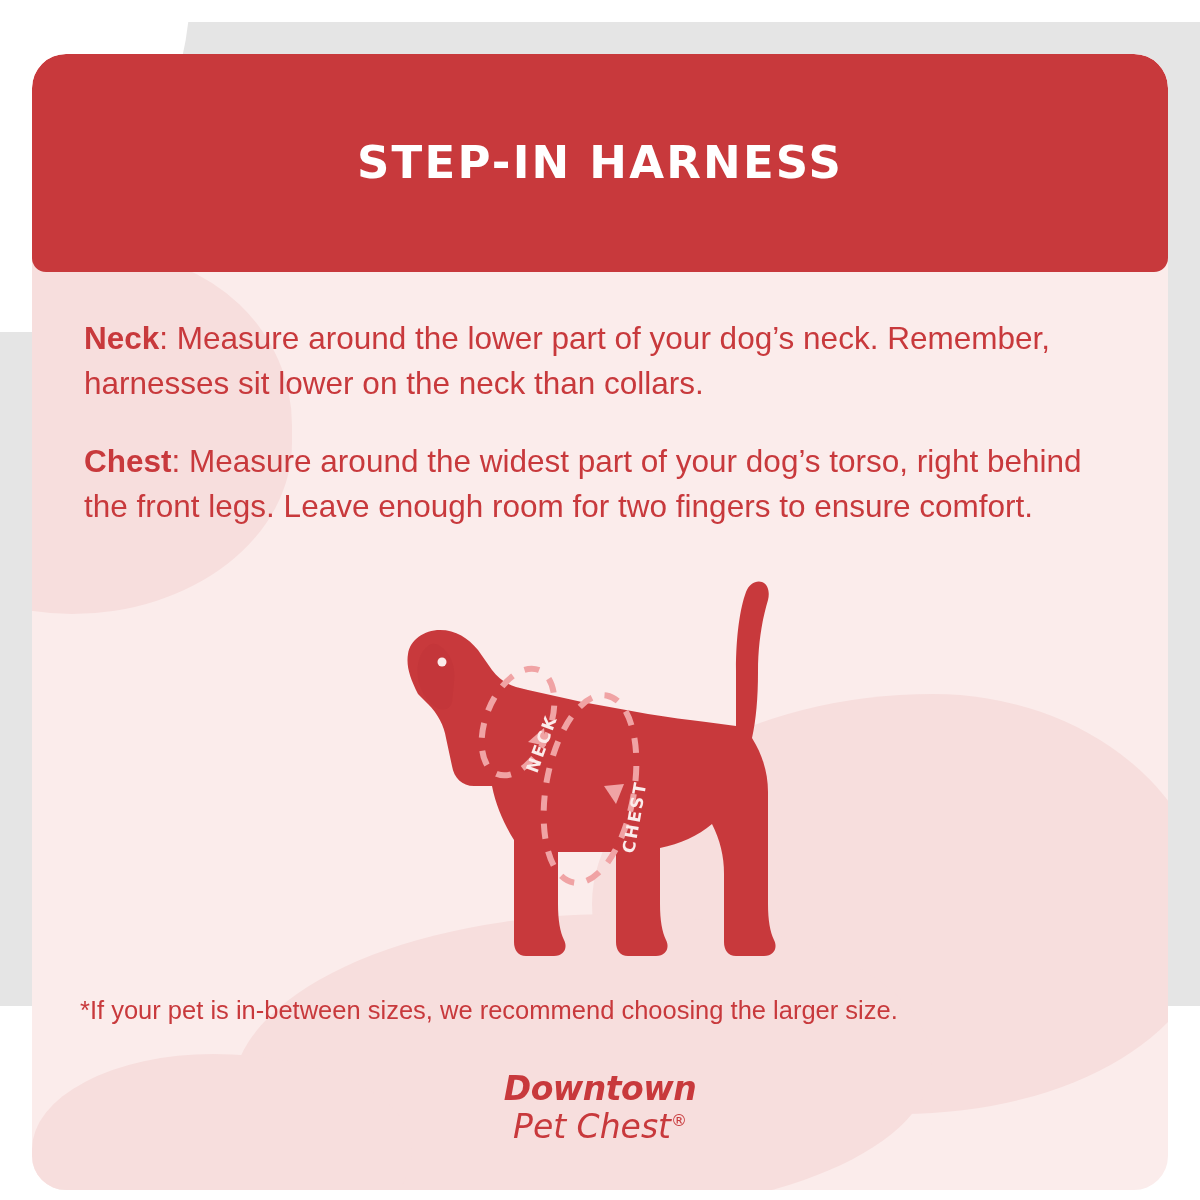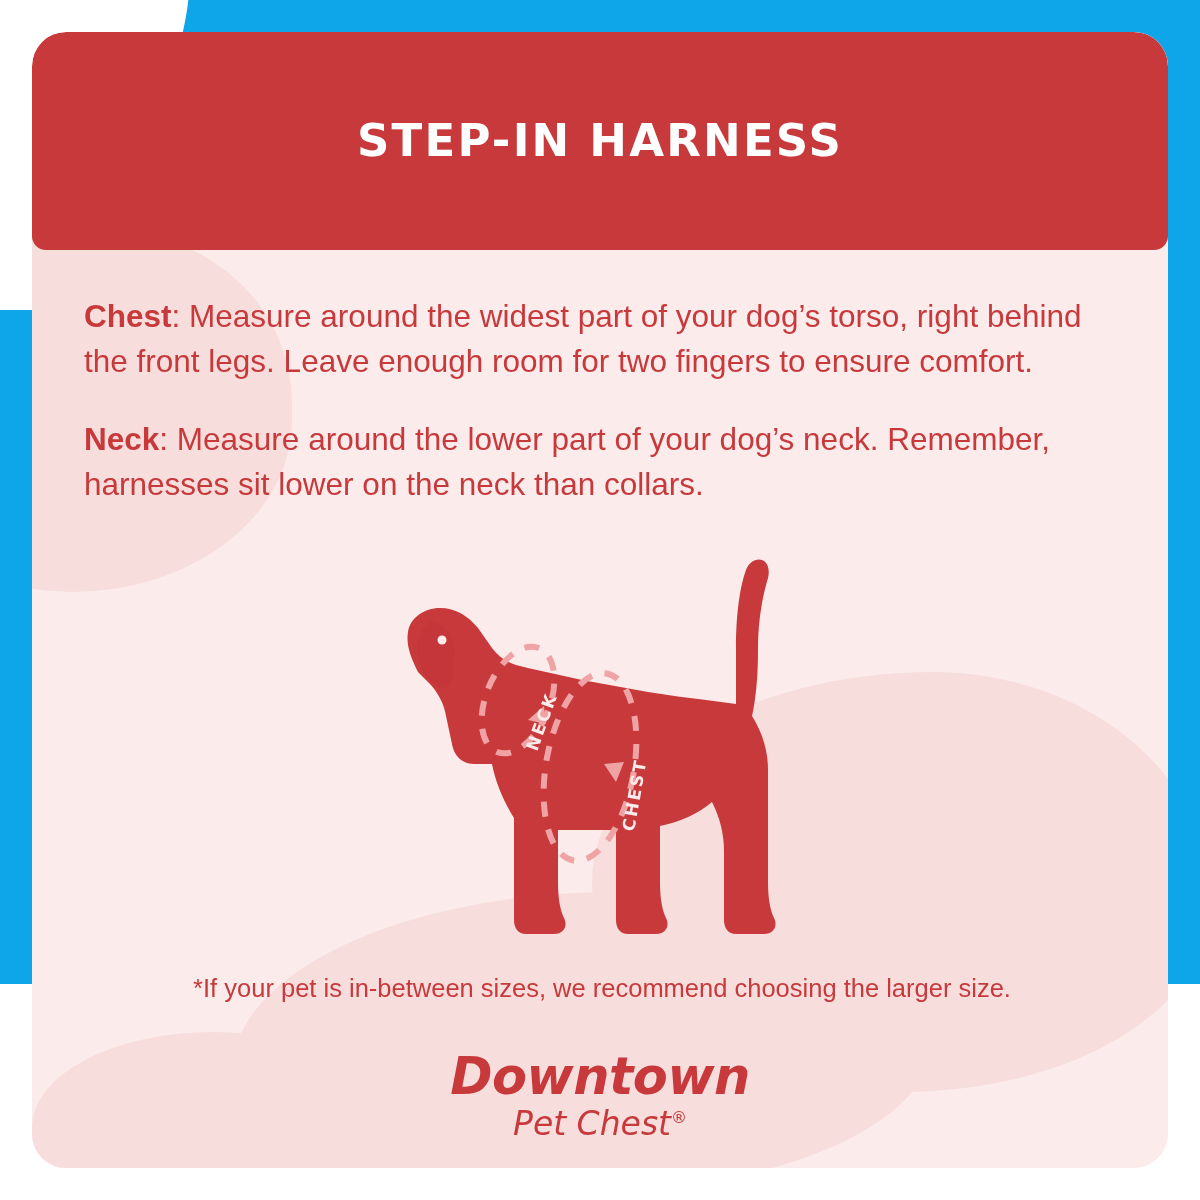--- a/index.html
+++ b/index.html
@@ -11,21 +11,22 @@
     height: 1200px;
     background: #ffffff;
     font-family: "Liberation Sans", sans-serif;
     overflow: hidden;
   }
 
   #page {
     position: relative;
     width: 1200px;
     height: 984px;
-    background: #0ea5e9;
+    background: #e5e5e5;
+    margin-top: 22px;
   }
 
   
   .card {
     position: absolute;
     left: 32px;
     top: 32px;
     width: 1136px;
     height: 1136px;
     border-radius: 34px;
@@ -142,38 +143,38 @@
     height: 420px;
   }
   .dog-area svg { display: block; }
 
   
   .footnote {
     position: absolute;
     left: 48px;
     top: 942px;
     width: 1044px;
-    text-align: center;
+    text-align: left;
     color: #c8393c;
     font-size: 25.5px;
     font-family: "Liberation Sans", sans-serif;
   }
 
   
   .logo {
     position: absolute;
     left: 0;
     top: 1018px;
     width: 1136px;
     text-align: center;
     color: #c8393c;
     font-family: "DejaVu Sans", sans-serif;
   }
   .logo-top {
-    font-size: 51px;
+    font-size: 33px;
     font-weight: bold;
     font-style: italic;
     letter-spacing: -0.5px;
     line-height: 1.05;
   }
   .logo-bottom {
     font-size: 33px;
     font-style: italic;
     line-height: 1.1;
     margin-top: 2px;
@@ -199,24 +200,24 @@
     <div class="blob blob-d"></div>
 
     <div class="header">
       <div class="header-title">
         <div>STEP-IN HARNESS</div>
       </div>
     </div>
 
     <div class="body-text">
       <p class="para">
-        <span class="lead">Chest</span><span>: </span><span>Measure around the widest part of your dog’s torso, right behind the front legs. Leave enough room for two fingers to ensure comfort.</span>
+        <span class="lead">Neck</span><span>: </span><span>Measure around the lower part of your dog’s neck. Remember, harnesses sit lower on the neck than collars.</span>
       </p>
       <p class="para">
-        <span class="lead">Neck</span><span>: </span><span>Measure around the lower part of your dog’s neck. Remember, harnesses sit lower on the neck than collars.</span>
+        <span class="lead">Chest</span><span>: </span><span>Measure around the widest part of your dog’s torso, right behind the front legs. Leave enough room for two fingers to ensure comfort.</span>
       </p>
     </div>
 
     <div class="dog-area">
       <svg width="540" height="420" viewBox="0 0 540 420" xmlns="http://www.w3.org/2000/svg">
 
         <g>
           <path fill="#c8393c" d="
             M86,120
             C78,104 74,92 76,80

